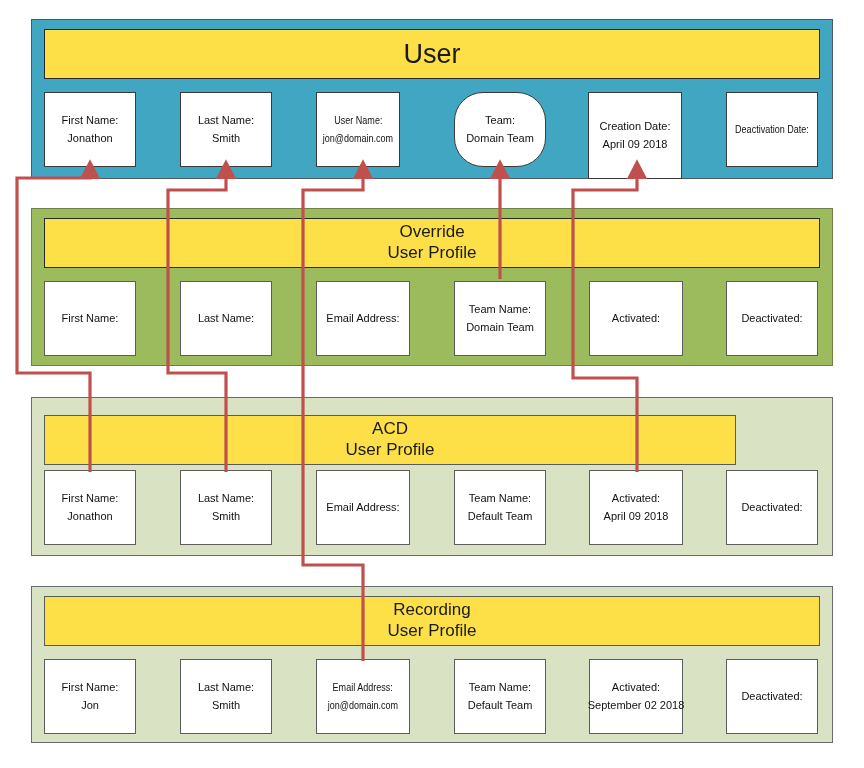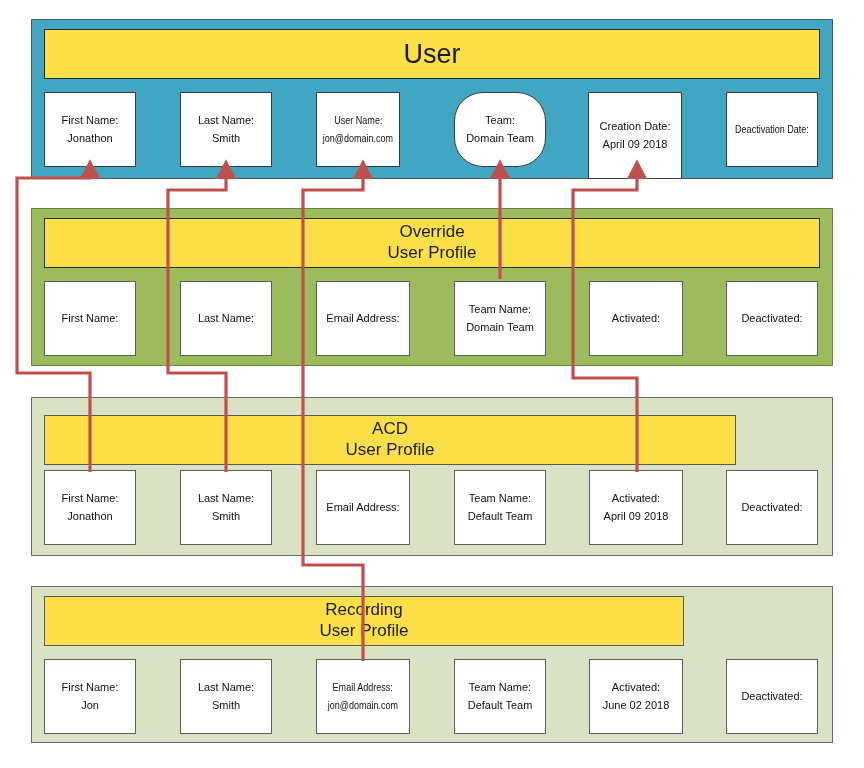--- a/index.html
+++ b/index.html
@@ -190,21 +190,21 @@
     <span class="lbl">Activated:</span>
     <span class="val">April 09 2018</span>
   </div>
   <div class="field gray-border" style="left:726px; top:470px; width:92px; height:75px;">
     <span class="lbl">Deactivated:</span>
     <span class="val"></span>
   </div>
 
   <div class="section recording" style="left:31px; top:586px; width:802px; height:157px;"></div>
 
-  <div class="title-bar sub-title gray-border" style="left:44px; top:596px; width:640px; height:50px;text-align:center;">
+  <div class="title-bar sub-title gray-border" style="left:44px; top:596px; width:776px; height:50px;text-align:center;">
     <div>
       <span class="title-text">Recording</span>
       <span class="title-text">User Profile</span>
     </div>
   </div>
 
   <div class="field gray-border" style="left:44px; top:659px; width:92px; height:75px;">
     <span class="lbl">First Name:</span>
     <span class="val">Jon</span>
   </div>
@@ -215,21 +215,21 @@
   <div class="field narrow gray-border" style="left:316px; top:659px; width:94px; height:75px;">
     <span class="lbl">Email Address:</span>
     <span class="val">jon@domain.com</span>
   </div>
   <div class="field gray-border" style="left:454px; top:659px; width:92px; height:75px;">
     <span class="lbl">Team Name:</span>
     <span class="val">Default Team</span>
   </div>
   <div class="field gray-border" style="left:589px; top:659px; width:94px; height:75px;">
     <span class="lbl">Activated:</span>
-    <span class="val">June 02 2018</span>
+    <span class="val">September 02 2018</span>
   </div>
   <div class="field gray-border" style="left:726px; top:659px; width:92px; height:75px;">
     <span class="lbl">Deactivated:</span>
     <span class="val"></span>
   </div>
 
   <svg id="connectors" viewBox="0 0 864 768">
     <defs>
       <marker id="arrowhead" markerWidth="7" markerHeight="7" refX="2.2" refY="3.5" orient="auto" markerUnits="strokeWidth">
         <path d="M0,0.3 L6.2,3.5 L0,6.7 z" fill="#C0504D"></path>

